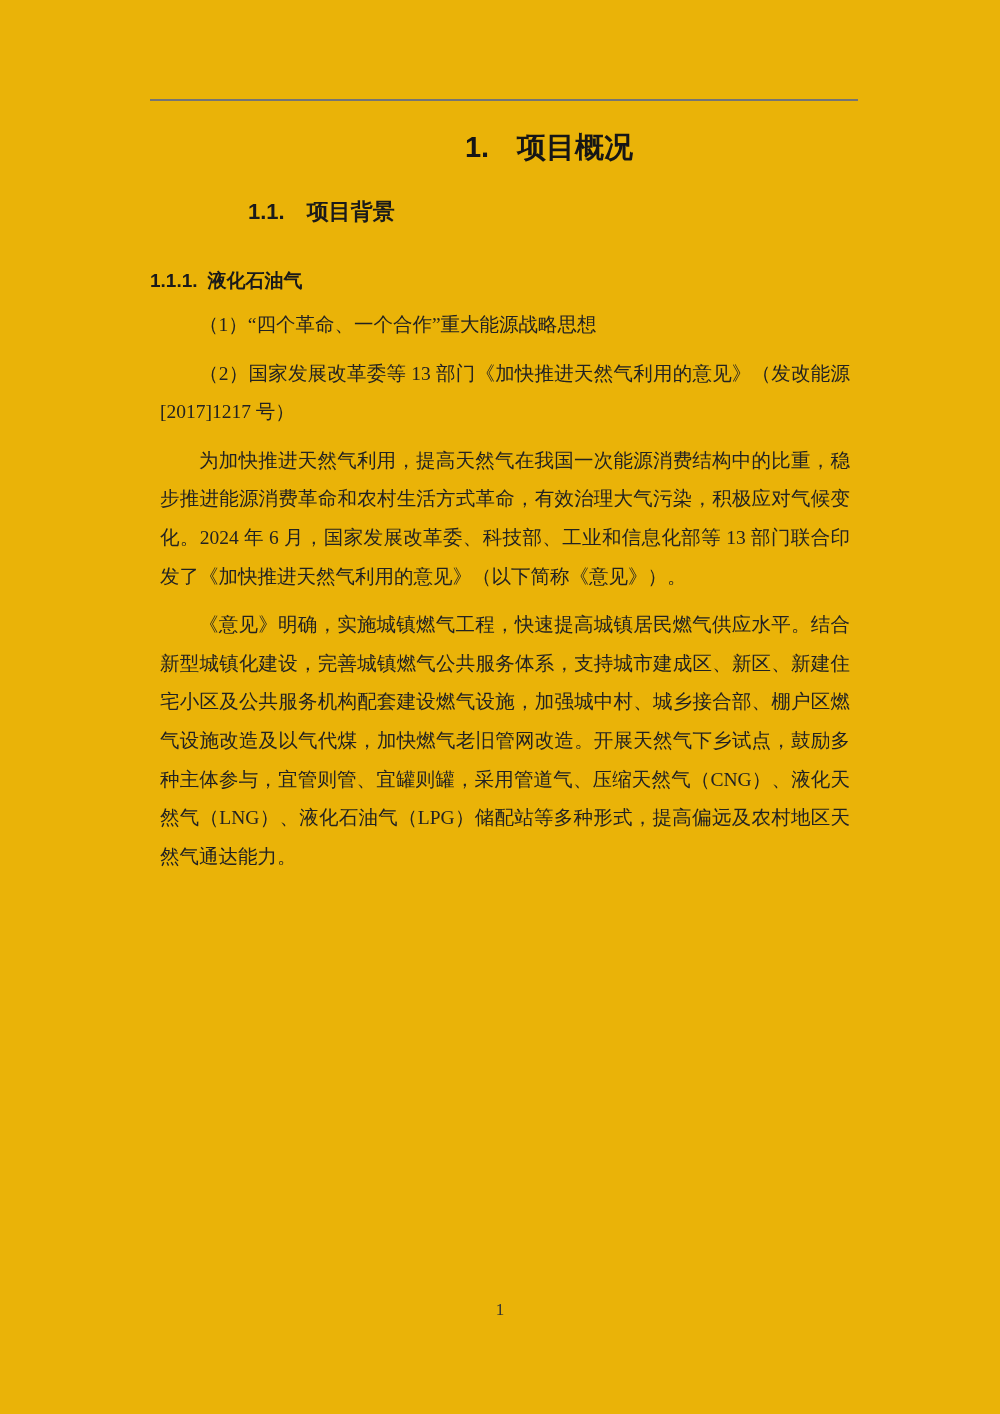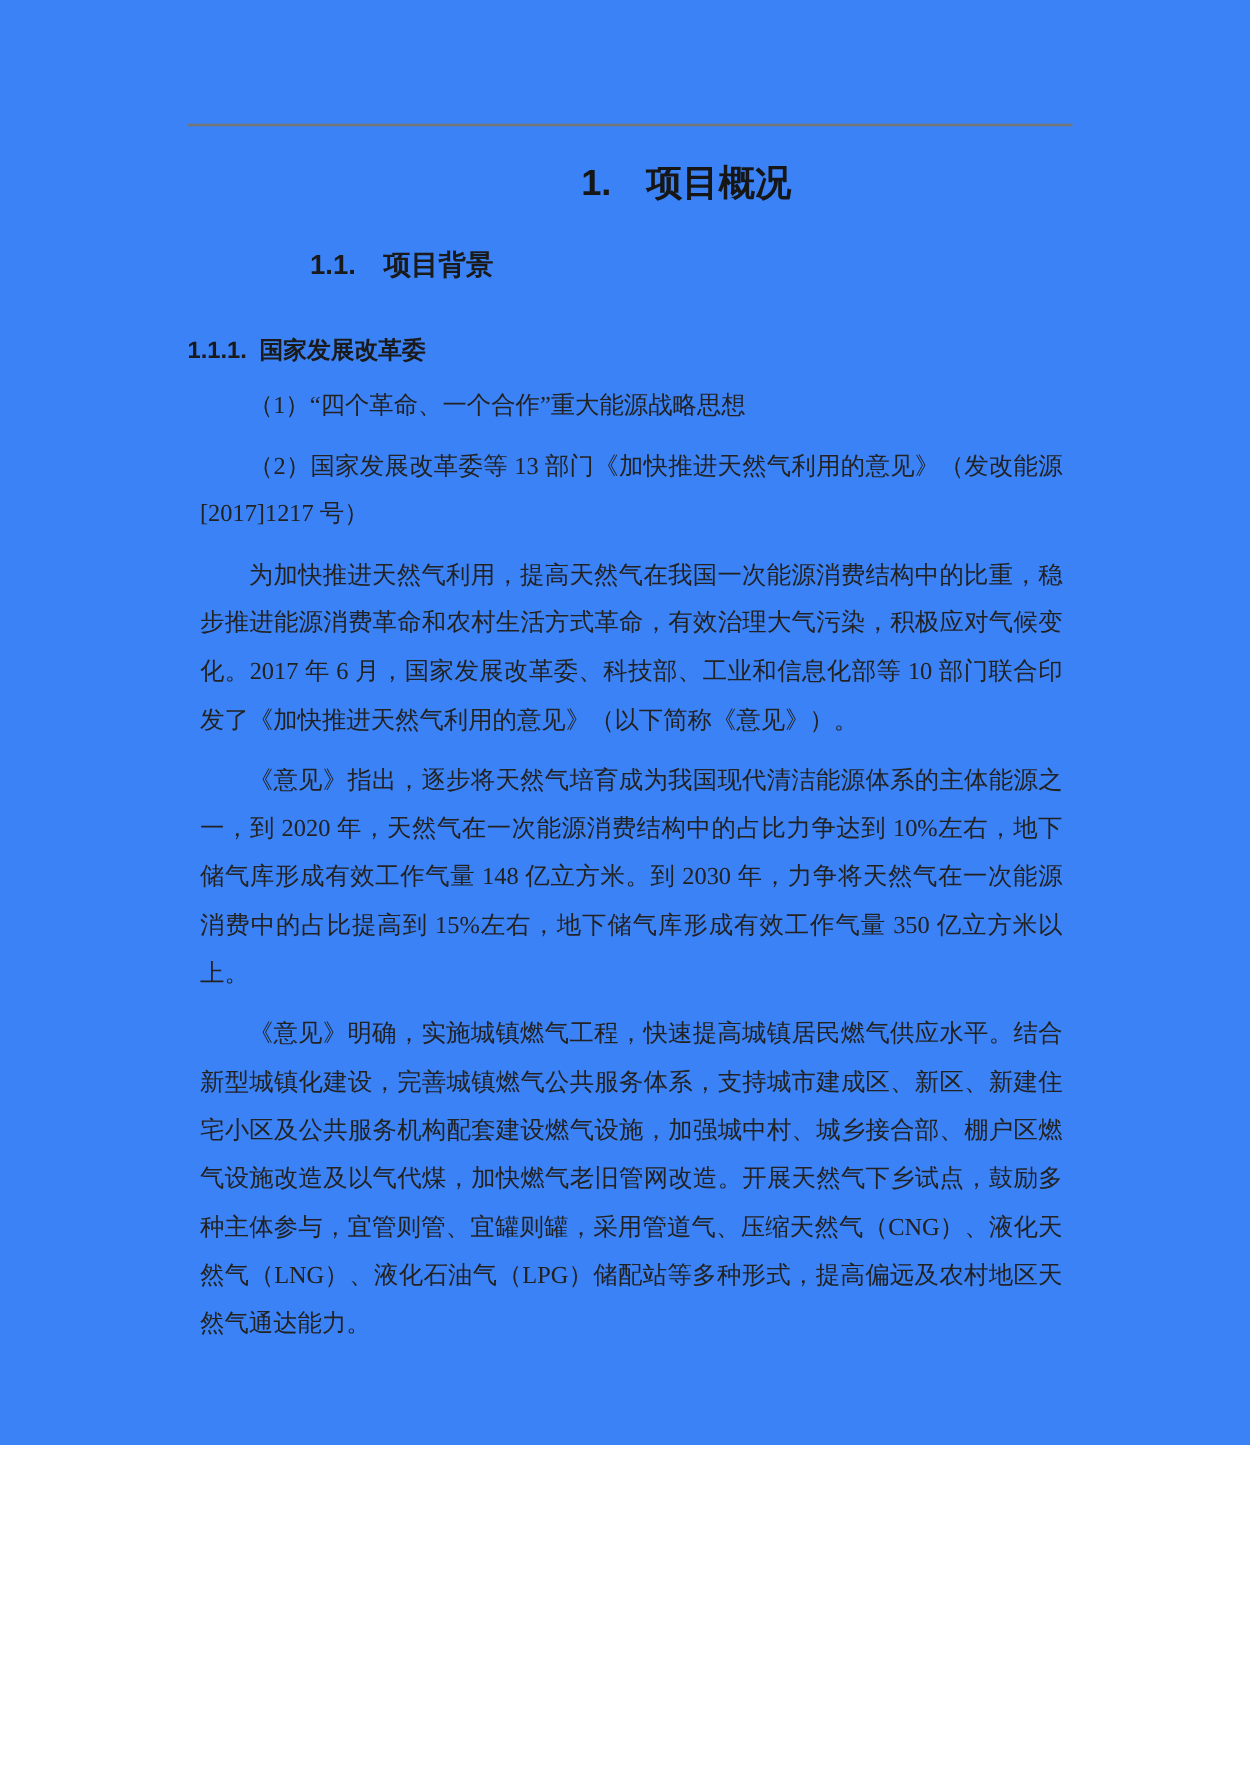--- a/index.html
+++ b/index.html
@@ -3,22 +3,22 @@
 <meta charset="utf-8">
 <style>
   html, body {
     margin: 0;
     padding: 0;
     background: #ffffff;
   }
   .page {
     position: relative;
     width: 1000px;
-    height: 1156px;
-    background: #3b82f6;
+    height: 1414px;
+    background: #eab308;
     overflow: hidden;
     color: #1f1f1f;
     font-family: "Liberation Serif", serif;
   }
   .header-rule {
     position: absolute;
     left: 150px;
     top: 99px;
     width: 708px;
     height: 2px;
@@ -95,28 +95,27 @@
 
     <h1 class="chapter">
       <span class="h-num">1.</span><span>项目概况</span>
     </h1>
 
     <h2 class="section">
       <span class="h-num">1.1.</span><span>项目背景</span>
     </h2>
 
     <h3 class="subsection">
-      <span class="h-num">1.1.1.</span><span>国家发展改革委</span>
+      <span class="h-num">1.1.1.</span><span>液化石油气</span>
     </h3>
 
     <div class="body-text">
       <p>（1）“四个革命、一个合作”重大能源战略思想</p>
       <p>（2）国家发展改革委等 13 部门《加快推进天然气利用的意见》（发改能源[2017]1217 号）</p>
-      <p>为加快推进天然气利用，提高天然气在我国一次能源消费结构中的比重，稳步推进能源消费革命和农村生活方式革命，有效治理大气污染，积极应对气候变化。2017 年 6 月，国家发展改革委、科技部、工业和信息化部等 10 部门联合印发了《加快推进天然气利用的意见》（以下简称《意见》）。</p>
-      <p>《意见》指出，逐步将天然气培育成为我国现代清洁能源体系的主体能源之一，到 2020 年，天然气在一次能源消费结构中的占比力争达到 10%左右，地下储气库形成有效工作气量 148 亿立方米。到 2030 年，力争将天然气在一次能源消费中的占比提高到 15%左右，地下储气库形成有效工作气量 350 亿立方米以上。</p>
+      <p>为加快推进天然气利用，提高天然气在我国一次能源消费结构中的比重，稳步推进能源消费革命和农村生活方式革命，有效治理大气污染，积极应对气候变化。2024 年 6 月，国家发展改革委、科技部、工业和信息化部等 13 部门联合印发了《加快推进天然气利用的意见》（以下简称《意见》）。</p>
       <p>《意见》明确，实施城镇燃气工程，快速提高城镇居民燃气供应水平。结合新型城镇化建设，完善城镇燃气公共服务体系，支持城市建成区、新区、新建住宅小区及公共服务机构配套建设燃气设施，加强城中村、城乡接合部、棚户区燃气设施改造及以气代煤，加快燃气老旧管网改造。开展天然气下乡试点，鼓励多种主体参与，宜管则管、宜罐则罐，采用管道气、压缩天然气（CNG）、液化天然气（LNG）、液化石油气（LPG）储配站等多种形式，提高偏远及农村地区天然气通达能力。</p>
     </div>
 
   </div>
 
   <div class="page-number">1</div>
 
 </div>
 
 </body></html>

